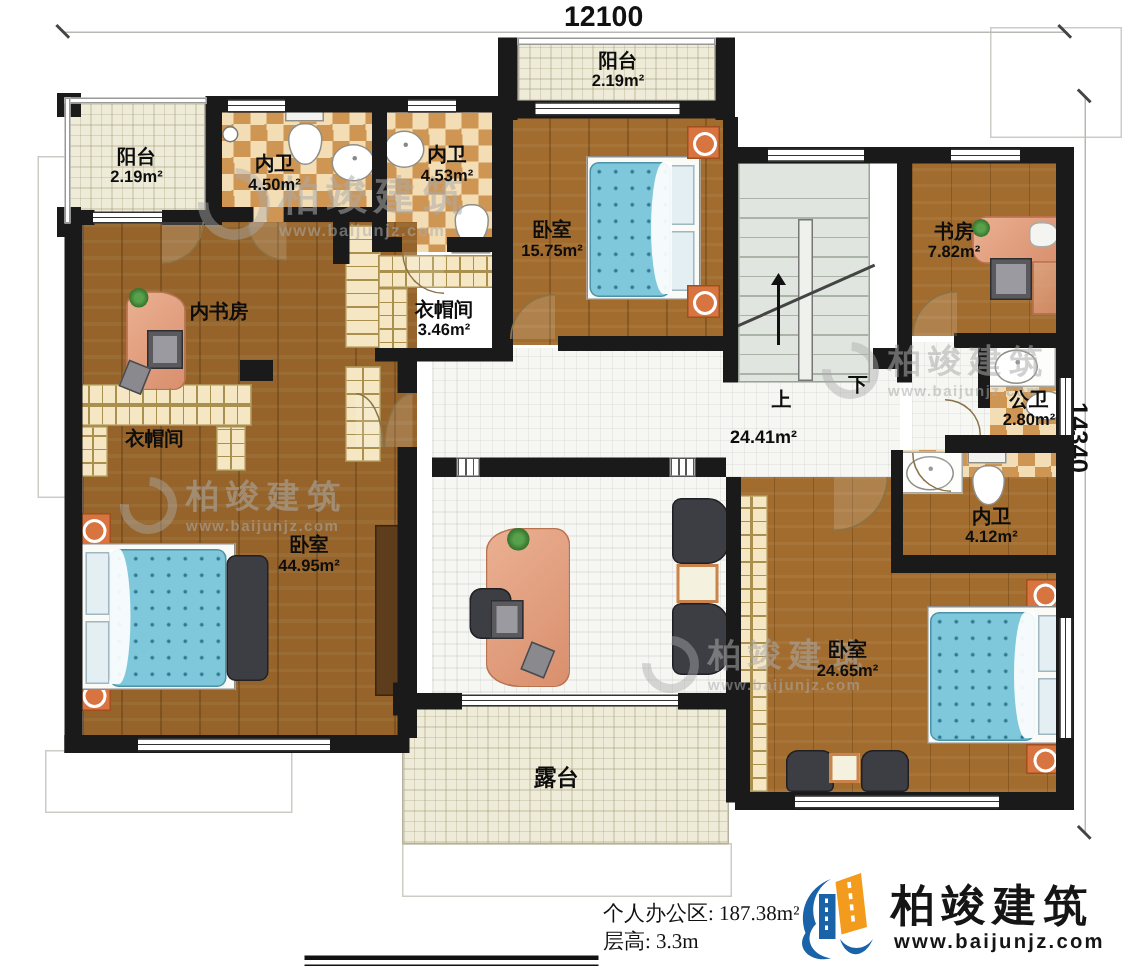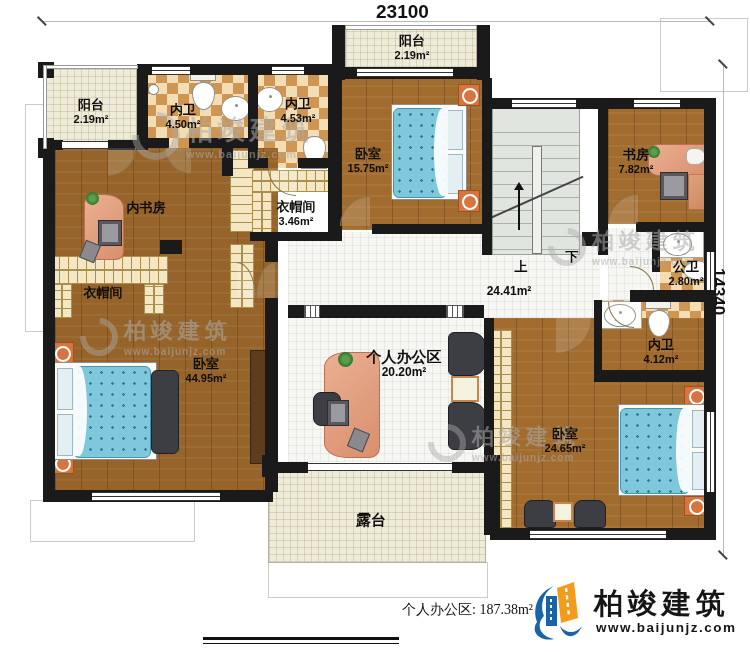--- a/index.html
+++ b/index.html
@@ -102,21 +102,21 @@
 <div id="stage">
 
   <div class="ghost" style="left:25px;top:104px;width:22px;height:226px;"></div>
   <div class="ghost" style="left:30px;top:500px;width:163px;height:40px;"></div>
   <div class="ghost" style="left:660px;top:18px;width:86px;height:72px;"></div>
   <div class="ghost" style="left:268px;top:562px;width:218px;height:34px;"></div>
 
   <div class="dimline" style="left:42px;top:21px;width:668px;height:1px;"></div>
   <div class="tick" style="left:36px;top:20px;"></div>
   <div class="tick" style="left:704px;top:20px;"></div>
-  <div class="dimtxt" style="left:376px;top:1px;">23100</div>
+  <div class="dimtxt" style="left:376px;top:1px;">12100</div>
   <div class="dimline" style="left:723px;top:64px;width:1px;height:492px;"></div>
   <div class="tick" style="left:717px;top:63px;"></div>
   <div class="tick" style="left:717px;top:554px;"></div>
   <div class="dimtxt v" style="left:708px;top:268px;">14340</div>
 
   <div class="tile" style="left:45px;top:67px;width:92px;height:81px;"></div>
   <div class="checker" style="left:145px;top:72px;width:105px;height:76px;"></div>
   <div class="checker" style="left:253px;top:75px;width:79px;height:93px;"></div>
   <div class="tile" style="left:345px;top:28px;width:132px;height:40px;"></div>
   <div class="wood" style="left:340px;top:78px;width:142px;height:152px;"></div>
@@ -341,24 +341,20 @@
     <span>衣帽间</span>
     <span class="area">3.46m²</span>
   </div>
   <div class="lbl" style="left:103px;top:293px;">
     <span>衣帽间</span>
   </div>
   <div class="lbl" style="left:206px;top:370px;">
     <span>卧室</span>
     <span class="area">44.95m²</span>
   </div>
-  <div class="lbl big" style="left:404px;top:364px;">
-    <span>个人办公区</span>
-    <span class="area" style="font-size:12px;">20.20m²</span>
-  </div>
   <div class="lbl solo" style="left:509px;top:292px;">
     <span>24.41m²</span>
   </div>
   <div class="lbl" style="left:521px;top:267px;">
     <span>上</span>
   </div>
   <div class="lbl" style="left:572px;top:257px;">
     <span>下</span>
   </div>
   <div class="lbl" style="left:686px;top:273px;">
@@ -376,20 +372,24 @@
   <div class="lbl big" style="left:371px;top:520px;">
     <span>露台</span>
   </div>
 
   <div class="uline" style="left:203px;top:637px;width:196px;height:2.5px;"></div>
   <div class="uline" style="left:203px;top:643px;width:196px;height:1px;"></div>
   <div class="stats" style="left:402px;top:601px;">
     <div>
       <span>个人办公区:</span>
       <span>187.38m²</span>
+    </div>
+    <div>
+      <span>层高:</span>
+      <span>3.3m</span>
     </div>
   </div>
 
   <div class="abs" style="left:524px;top:576px;width:64px;height:68px;">
     <svg width="64" height="68" viewBox="0 0 64 68">
       <path d="M30 10 C 14 16 8 32 13 46 C 6 56 16 66 30 63 C 15 60 12 48 20 40 C 15 27 21 15 30 10 Z" fill="#1b63a8"></path>
       <rect x="22" y="20" width="11" height="30" fill="#1b63a8"></rect>
       <line x1="27" y1="23" x2="27" y2="47" stroke="#fff" stroke-width="2" stroke-dasharray="3 3"></line>
       <path d="M33 12 L50 6 L54 42 L37 47 Z" fill="#f29b1d"></path>
       <line x1="42" y1="12" x2="45" y2="40" stroke="#fff" stroke-width="2.4" stroke-dasharray="4 3.5"></line>

